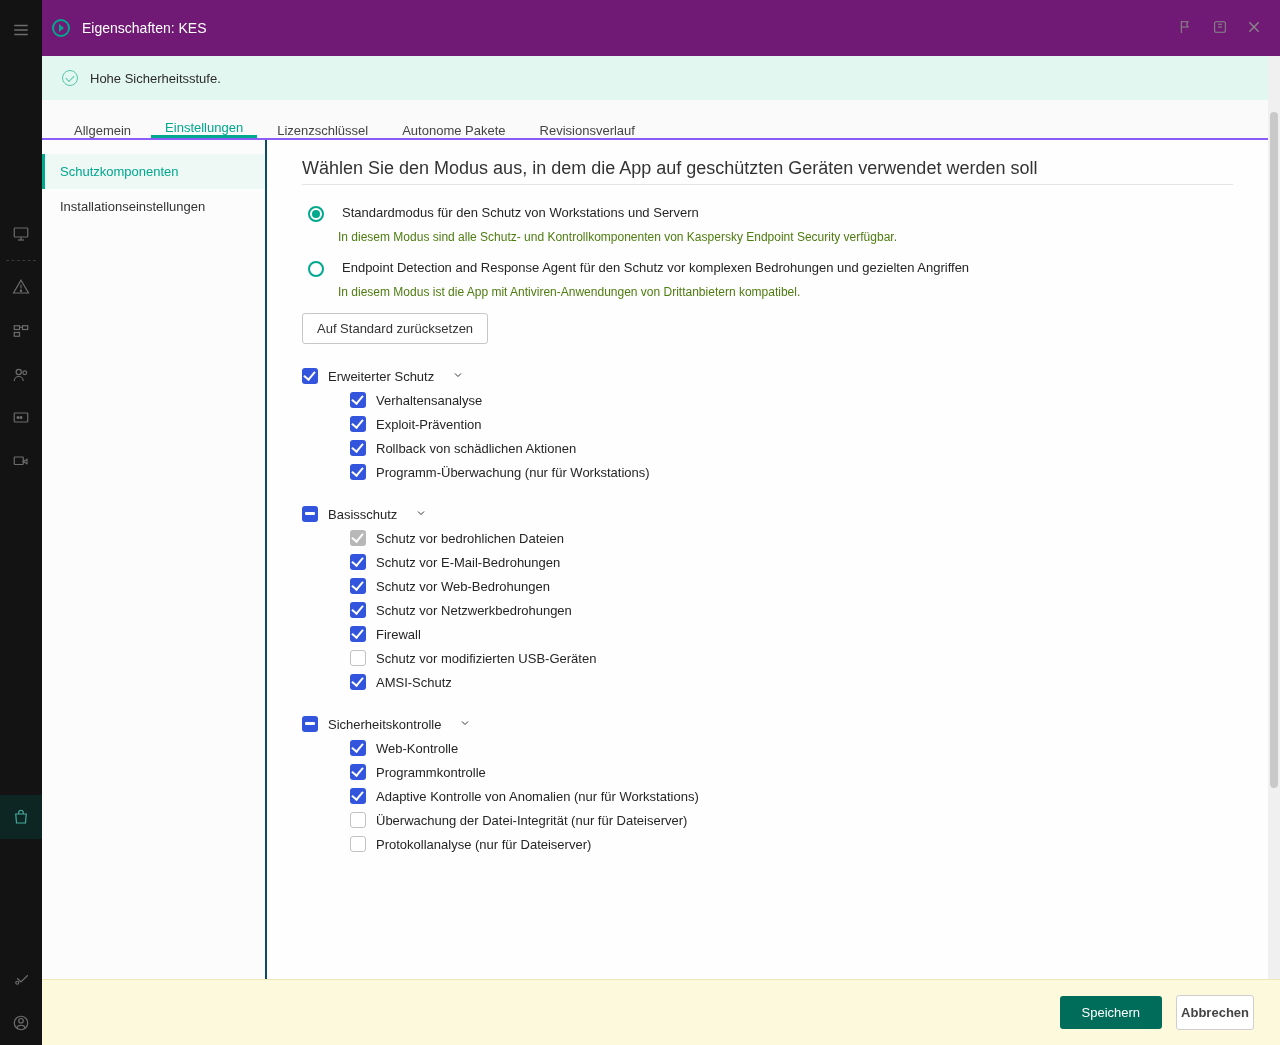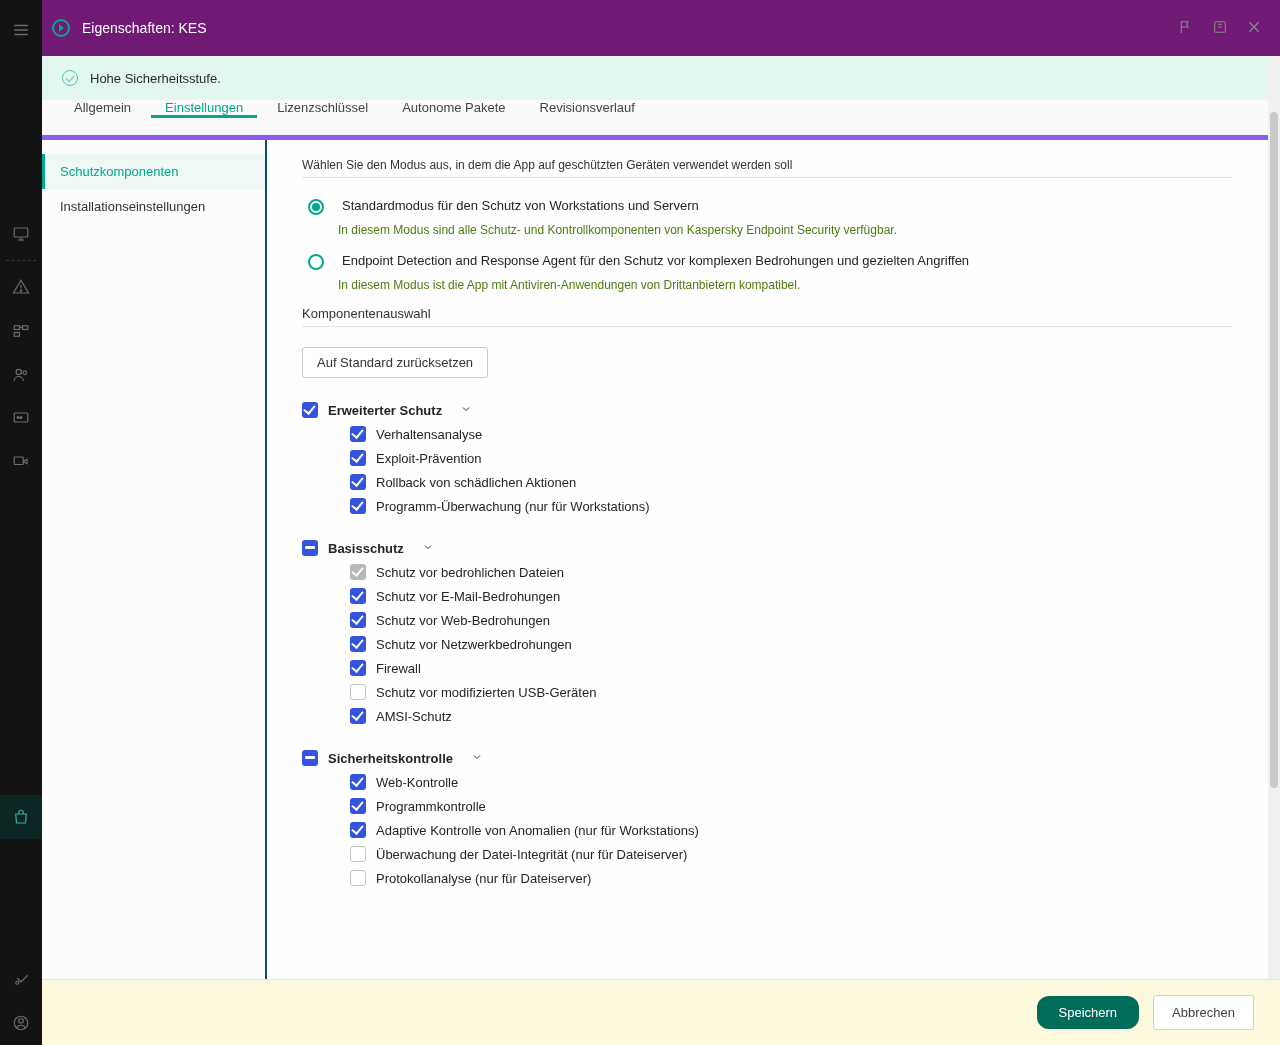--- a/index.html
+++ b/index.html
@@ -119,24 +119,24 @@
       position: absolute;
       left: 3px; top: 4px;
       width: 7px; height: 4px;
       border-left: 1.5px solid #57c6ab;
       border-bottom: 1.5px solid #57c6ab;
       transform: rotate(-45deg);
     }
 
     .tabstrip {
       height: 40px;
-      border-bottom: 5px solid #8b5cf6;
+      border-bottom: 2px solid #8b5cf6;
       background: #fafafa;
       display: flex;
-      align-items: flex-start;
+      align-items: flex-end;
       padding: 0 18px;
       gap: 6px;
       border-right: 12px solid #f0f0f0;
     }
     .tab {
       display: flex;
       align-items: center;
       padding: 0 14px;
       color: #444;
       cursor: pointer;
@@ -176,21 +176,21 @@
     }
 
     .scroll-body {
       flex: 1;
       overflow-y: auto;
       padding: 18px 35px 40px 35px;
     }
 
     .section-header {
       color: #333;
-      font-size: 12px;
+      font-size: 18px;
       border-bottom: 1px solid #e4e4e4;
       padding-bottom: 5px;
       margin-bottom: 18px;
     }
 
     .radio-row {
       display: flex;
       align-items: flex-start;
       gap: 18px;
       margin-bottom: 4px;
@@ -241,21 +241,21 @@
       margin-bottom: 18px;
     }
     .check-row {
       display: flex;
       align-items: center;
       gap: 10px;
       padding: 3px 0;
       min-height: 24px;
     }
     .check-row.parent {
-      font-weight: 700;
+      font-weight: 400;
       align-items: center;
     }
     .check-row.child {
       padding-left: 48px;
     }
     .checkbox {
       width: 16px; height: 16px;
       border-radius: 3px;
       flex-shrink: 0;
       cursor: pointer;
@@ -319,33 +319,34 @@
       justify-content: flex-end;
       gap: 14px;
       padding: 0 26px;
       border-top: 1px solid #eee7b8;
     }
     .btn-primary {
       background: #006d5b;
       color: #fff;
       border: none;
       padding: 9px 22px;
-      border-radius: 12px;
+      border-radius: 3px;
       font-size: 13px;
       cursor: pointer;
       font-weight: 500;
     }
     .btn-secondary {
       background: #fff;
       color: #444;
       border: 1px solid #cfcfcf;
-      padding: 9px 18px;
+      padding: 9px 4px;
       border-radius: 3px;
       font-size: 13px;
       cursor: pointer;
+      font-weight: bold;
     }
     .scrollbar-fake {
       position: absolute;
       right: 0;
       top: 56px;
       bottom: 66px;
       width: 12px;
       background: #f0f0f0;
     }
     .scrollbar-fake .thumb {
@@ -491,21 +492,20 @@
             <span class="radio-label">Standardmodus für den Schutz von Workstations und Servern</span>
           </div>
           <div class="radio-desc">In diesem Modus sind alle Schutz- und Kontrollkomponenten von Kaspersky Endpoint Security verfügbar.</div>
 
           <div class="radio-row">
             <div class="radio"></div>
             <span class="radio-label">Endpoint Detection and Response Agent für den Schutz vor komplexen Bedrohungen und gezielten Angriffen</span>
           </div>
           <div class="radio-desc">In diesem Modus ist die App mit Antiviren-Anwendungen von Drittanbietern kompatibel.</div>
 
-          <div class="subsection-header">Komponentenauswahl</div>
 
           <button class="btn-outline">Auf Standard zurücksetzen</button>
 
           <div id="groups-container">
               <div class="check-group">
                 <div class="check-row parent">
                   <div class="checkbox checked"></div>
                   <span class="check-label">Erweiterter Schutz</span>
                   <span class="chevron"><svg viewBox="0 0 24 24" fill="none" stroke="#333" stroke-width="2">
                       <polyline points="6 9 12 15 18 9"></polyline>

